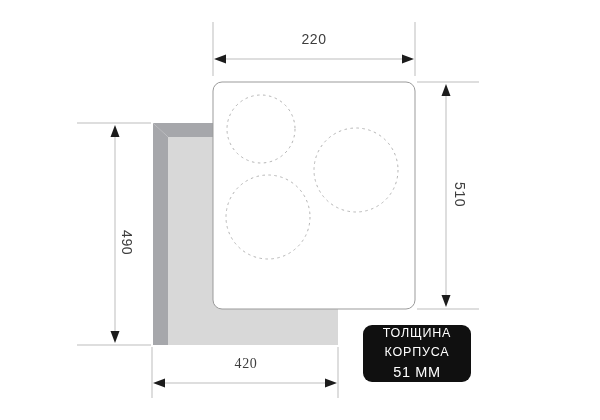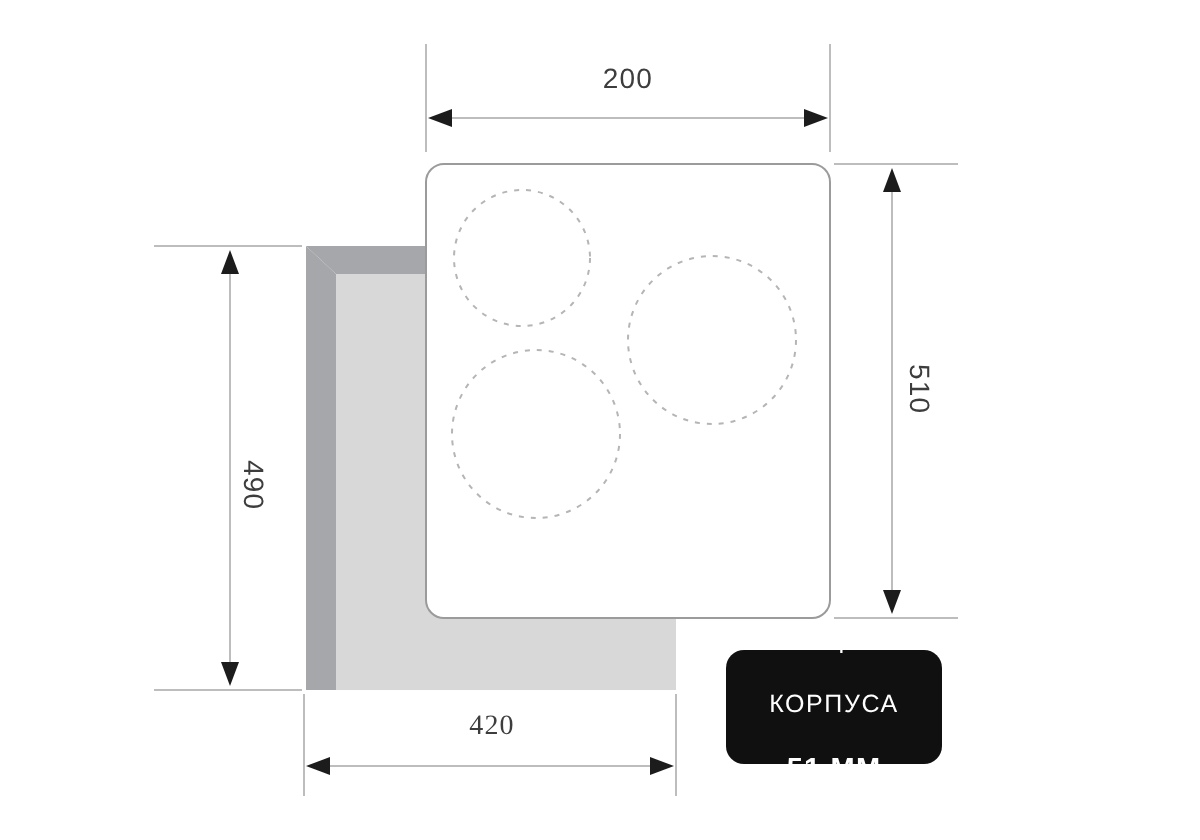--- a/index.html
+++ b/index.html
@@ -35,24 +35,24 @@
     top: 325px;
     width: 108px;
     height: 57px;
     background: #101010;
     border-radius: 9px;
     color: #ffffff;
     display: flex;
     flex-direction: column;
     align-items: center;
     justify-content: center;
-    gap: 17px;
+    gap: 4px;
   }
   .badge .line { font-size: 12.5px; letter-spacing: 0.8px; line-height: 1.2; }
-  .badge .line.bold { font-weight: bold; font-size: 14.5px; letter-spacing: 0.6px; text-align: center; }
+  .badge .line.bold { font-weight: normal; font-size: 14.5px; letter-spacing: 0.6px; text-align: center; }
 </style>
 </head>
 <body>
 
 <div class="canvas">
 
   <svg class="svg-layer" width="600" height="420" viewBox="0 0 600 420">
 
     <g>
       <rect x="168" y="137" width="170" height="208" fill="#d8d8d8"></rect>
@@ -92,21 +92,21 @@
       <polygon points="414,59 402,54.5 402,63.5"></polygon>
       <polygon points="446,84 441.5,96 450.5,96"></polygon>
       <polygon points="446,307 441.5,295 450.5,295"></polygon>
       <polygon points="115,125 110.5,137 119.5,137"></polygon>
       <polygon points="115,343 110.5,331 119.5,331"></polygon>
       <polygon points="153,383 165,378.5 165,387.5"></polygon>
       <polygon points="337,383 325,378.5 325,387.5"></polygon>
     </g>
   </svg>
 
-  <div class="dim-label h" style="left:274px; top:32px;">200</div>
+  <div class="dim-label h" style="left:274px; top:32px;">220</div>
 
   <div class="dim-label v" style="left:453px; top:170px;">510</div>
 
   <div class="dim-label v" style="left:120px; top:218px;">490</div>
 
   <div class="dim-label h" style="left:206px; top:357px;font-family:Liberation Serif, serif;">420</div>
 
   <div class="badge">
     <div class="line">ТОЛЩИНА</div>
     <div class="line">КОРПУСА</div>

